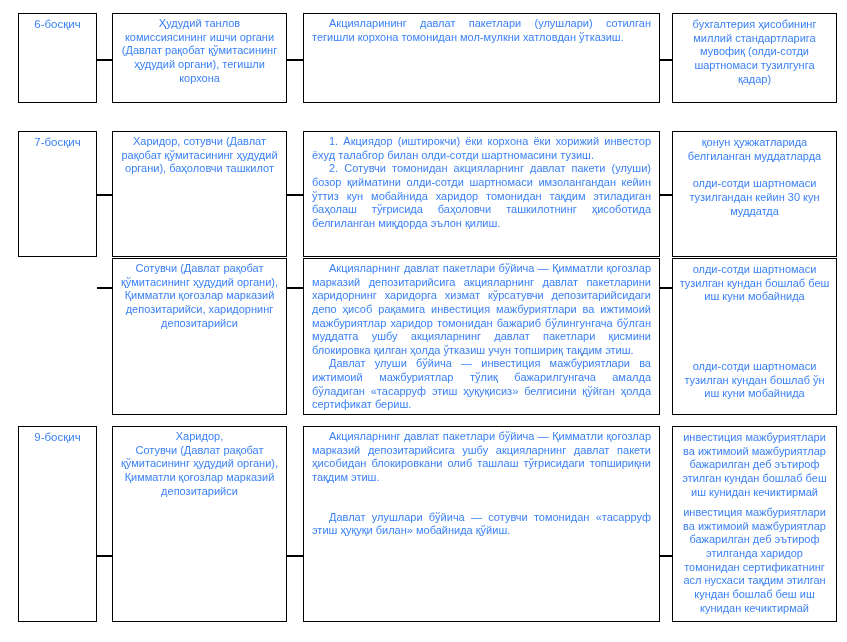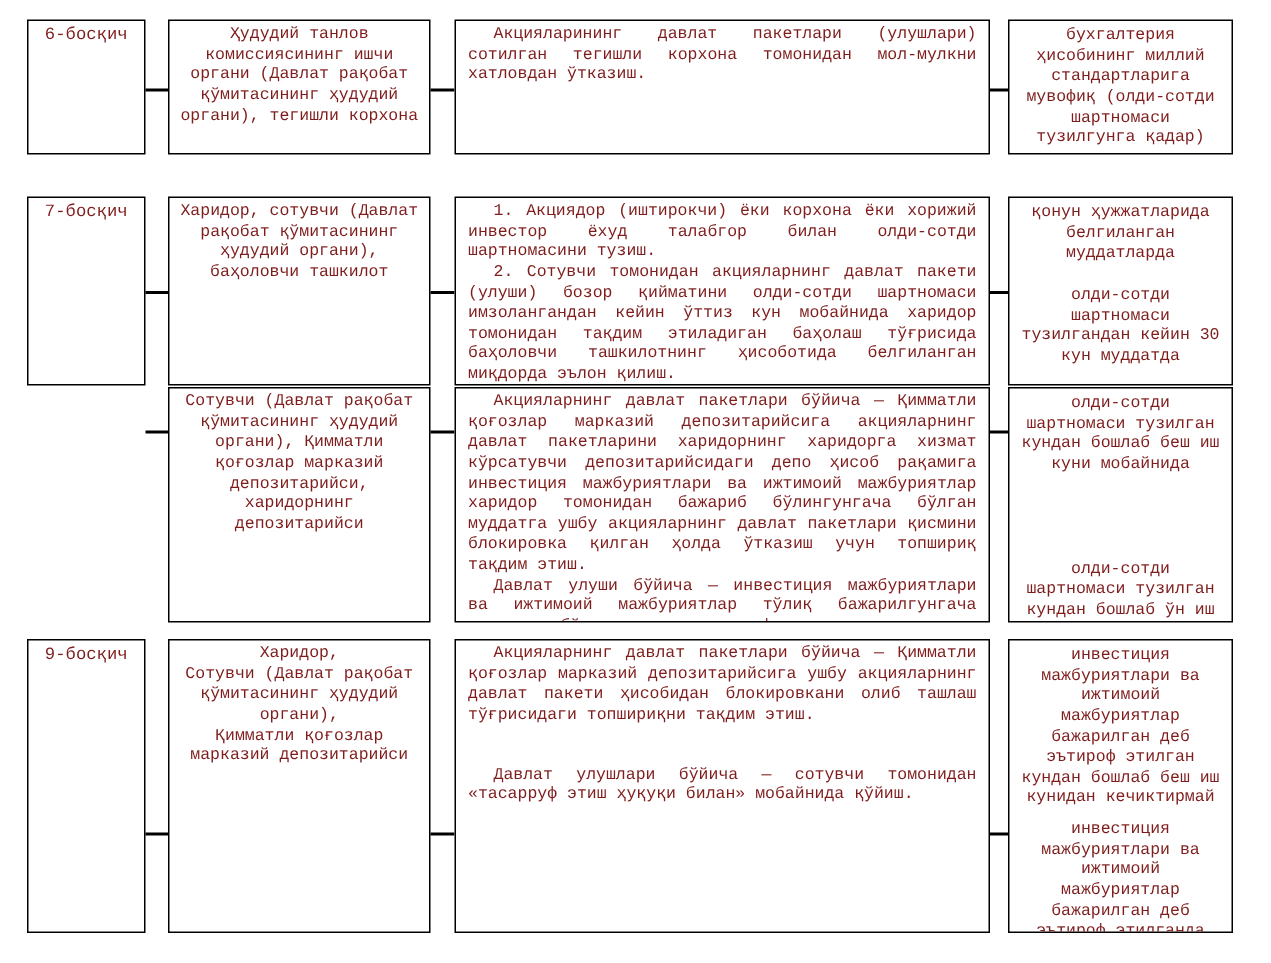--- a/index.html
+++ b/index.html
@@ -1,38 +1,38 @@
 <!DOCTYPE html>
 <html><head>
 <meta charset="utf-8">
 <style>
   html,body{margin:0;padding:0;background:#fff;}
   #page{
     position:relative;
     width:847px;height:642px;
     background:#ffffff;
-    font-family:Liberation Mono, monospace;
-    color:#7f1d1d;
+    font-family:Liberation Sans, sans-serif;
+    color:#3b82f6;
     overflow:hidden;
   }
   .row{position:absolute;left:0;width:847px;}
   .box{
     position:absolute;
     box-sizing:border-box;
     border:1px solid #000;
     background:#fff;
     font-size:11px;
     line-height:1.24;
     overflow:hidden;
     padding:3px 5px;
   }
   .stage-box{left:18px;width:79px;text-align:center;font-size:11.5px;}
   .actor-box{left:112px;width:175px;text-align:center;padding:3px 4px;}
   .action-box{left:303px;width:357px;text-align:justify;padding:3px 8px;}
-  .timing-box{left:672px;width:150px;text-align:center;padding:4px 6px;}
+  .timing-box{left:672px;width:165px;text-align:center;padding:4px 6px;}
   .box p{margin:0;}
   .action-box p{text-indent:17px;}
   .connector{position:absolute;height:2px;background:#000;}
   .conn-a{left:97px;width:15px;}
   .conn-b{left:287px;width:16px;}
   .conn-c{left:660px;width:12px;}
 
   
   #row-6{top:13px;height:90px;}
   #row-6 .box{height:90px;}

